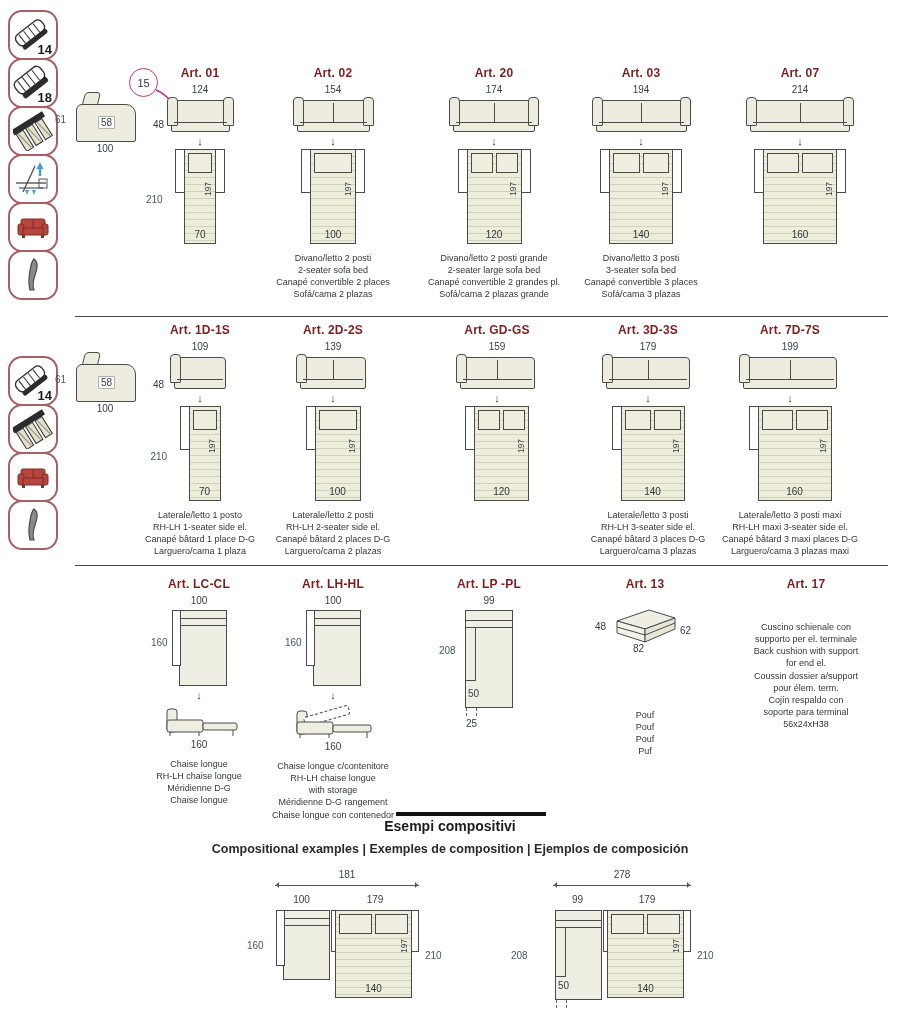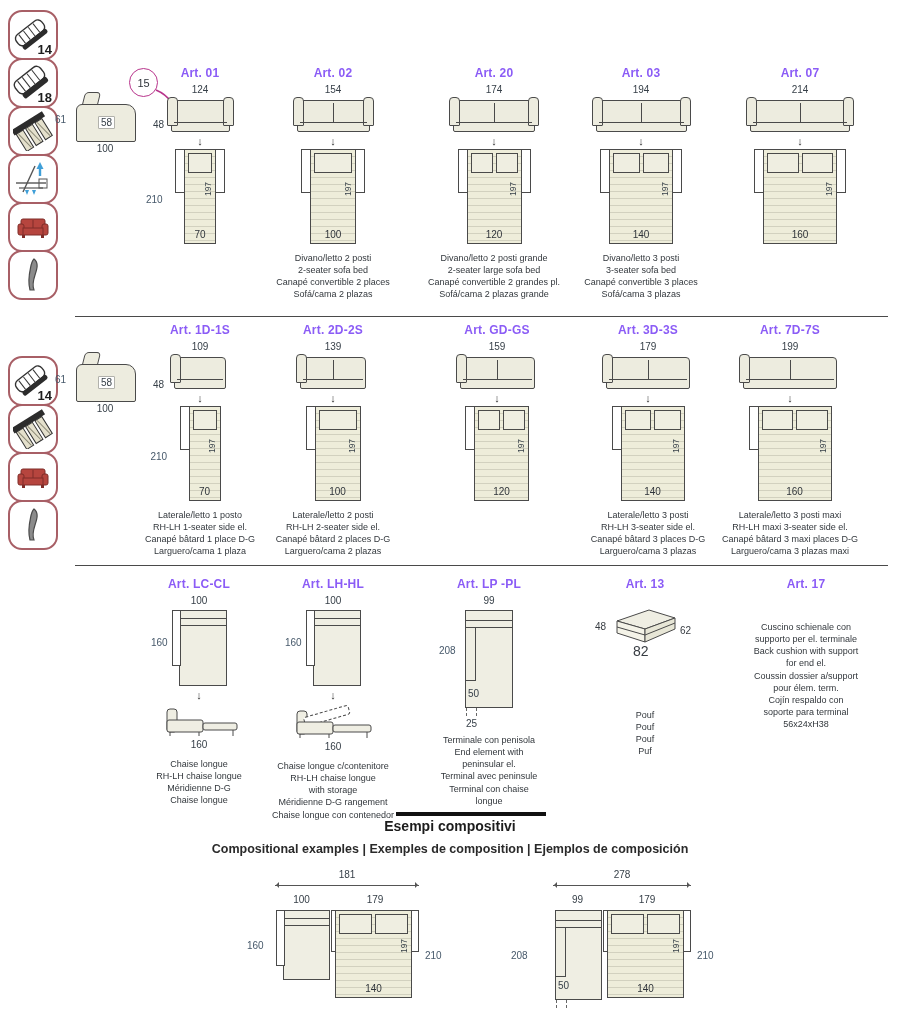--- a/index.html
+++ b/index.html
@@ -10,21 +10,21 @@
   .icon{position:absolute;left:8px;width:46px;height:46px;border:2.2px solid #a85f66;
         border-radius:14px;background:#fff;display:flex;align-items:center;justify-content:center}
   .icon svg{display:block}
   .icon .num{position:absolute;right:4px;bottom:1px;font-size:13px;font-weight:bold;color:#1e1e1e}
 
   
   .hr{position:absolute;left:75px;right:12px;border-top:1.4px solid #4a4a4a}
 
   
   .prod{position:absolute;width:160px;display:flex;flex-direction:column;align-items:center}
-  .art{font-size:12px;font-weight:bold;color:#8b5cf6;letter-spacing:.2px;margin-bottom:4px;white-space:nowrap}
+  .art{font-size:12px;font-weight:bold;color:#7f1d1d;letter-spacing:.2px;margin-bottom:4px;white-space:nowrap}
   .topdim{font-size:10px;color:#374049;margin-bottom:2px}
 
   .front{position:relative;height:30px;background:#edecdf;border:1.2px solid #4a4a4a;
          border-radius:4px 4px 2px 2px;margin-top:3px}
   .front::after{content:"";position:absolute;left:2px;right:2px;bottom:8px;border-top:1px solid #4a4a4a}
   .front.two::before{content:"";position:absolute;left:50%;top:2px;bottom:9px;border-left:1px solid #4a4a4a}
   .arm{position:absolute;top:-4px;width:9px;height:27px;background:#edecdf;border:1.1px solid #4a4a4a;
        border-radius:4px 4px 1px 1px}
   .arm.l{left:-5px}.arm.r{right:-5px}
 
@@ -77,21 +77,21 @@
   .bt1{top:9px}.bt2{top:16px}
   .iv{position:absolute;left:9px;top:16px;bottom:26px;border-left:1px solid #4a4a4a}
   .istep{position:absolute;left:0;bottom:26px;width:9px;border-top:1px solid #4a4a4a}
   .n1{position:absolute;left:2px;bottom:8px;font-size:10px;color:#374049}
   .nt{position:absolute;bottom:-9px;height:8px;border-left:1px dashed #666}
   .t1{left:0}.t2{left:10px}
   .n2{position:absolute;left:0;bottom:-22px;font-size:10px;color:#374049}
 
   .poufwrap{position:relative;width:96px;height:56px;margin-top:10px}
   .p48{position:absolute;left:-2px;top:16px;font-size:10px}
-  .p82{position:absolute;left:36px;top:38px;font-size:14px}
+  .p82{position:absolute;left:36px;top:38px;font-size:10px}
   .p62{position:absolute;right:2px;top:20px;font-size:10px}
 
   .cushwrap{position:relative;width:100px;height:62px;margin-top:4px}
   .c56{position:absolute;left:36px;top:-4px;font-size:10px}
   .c38{position:absolute;right:2px;top:16px;font-size:10px}
 
   
   .exbar{position:absolute;background:#111;height:3.6px}
   .extitle{position:absolute;left:0;width:900px;text-align:center;font-size:14px;font-weight:bold;color:#1c1c1c}
   .exsub{position:absolute;left:0;width:900px;text-align:center;font-size:12.5px;font-weight:bold;color:#2a2a2a}
@@ -558,26 +558,20 @@
         <i class="band bt1"></i>
         <i class="band bt2"></i>
         <i class="iv"></i>
         <i class="istep"></i>
         <span class="n1">50</span>
         <i class="nt t1"></i>
           <i class="nt t2"></i>
         <span class="n2">25</span>
       </div>
     </div>
-    <div class="caps" style="margin-top:26px">Terminale con penisola
-End element with
-peninsular el.
-Terminal avec peninsule
-Terminal con chaise
-longue</div>
   </div>
 
   <div class="prod" style="left:565px;top:577px">
     <div class="art">Art. 13</div>
     <div class="poufwrap">
       <svg style="position:absolute;left:12px;top:0" width="72" height="48">
         <polygon points="8,16 40,5 66,13 36,24" fill="#efeee3" stroke="#4a4a4a"></polygon>
         <polygon points="8,16 36,24 36,37 8,28" fill="#f4f3e8" stroke="#4a4a4a"></polygon>
         <polygon points="36,24 66,13 66,24 36,37" fill="#e7e6d6" stroke="#4a4a4a"></polygon>
         <line x1="8" y1="22" x2="36" y2="30" stroke="#4a4a4a"></line>

